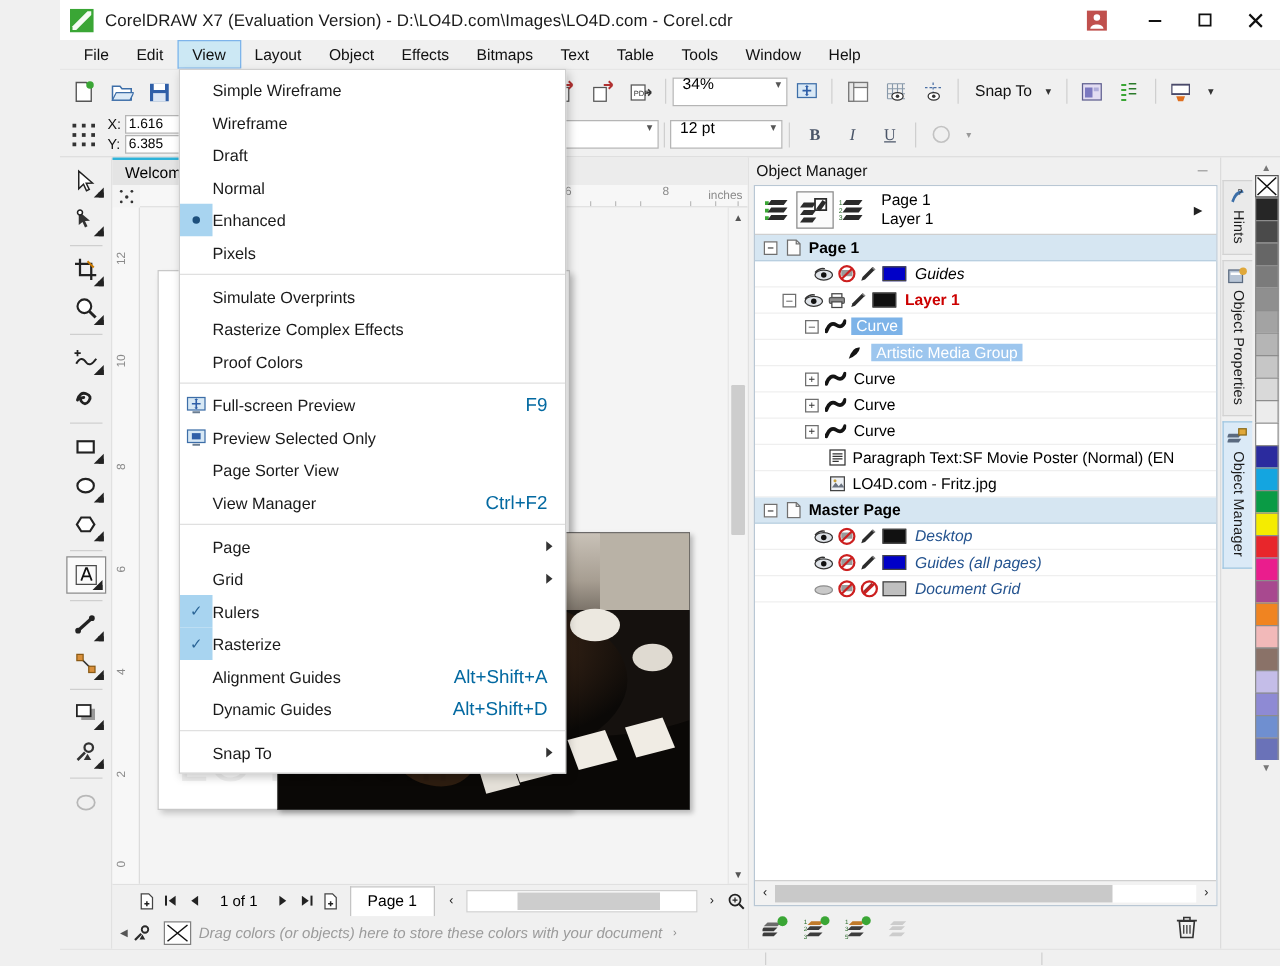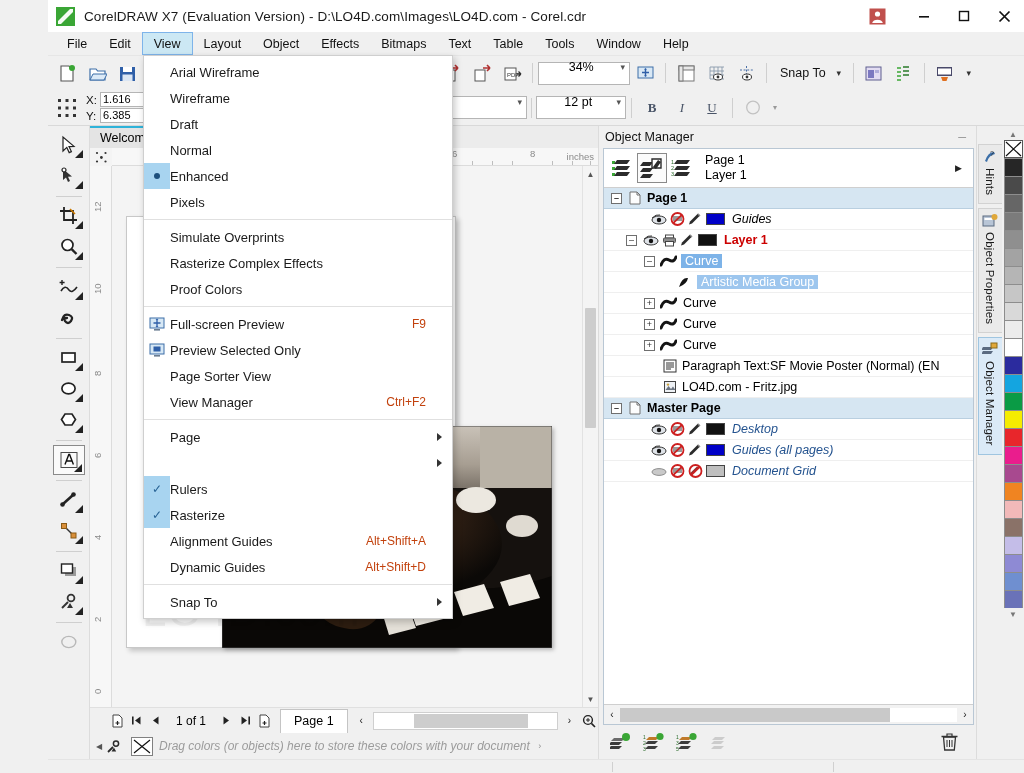--- a/index.html
+++ b/index.html
@@ -25,21 +25,21 @@
   
   .menubar { height:24px; background:#f0f0f0; display:flex; align-items:stretch; padding-left:8px; flex:0 0 24px; border-bottom:1px solid #e6e6e6; }
   .menu-item { padding:0 11px; display:flex; align-items:center; font-size:12.5px; color:#111; white-space:nowrap; }
   .menu-item.active { background:#cce8f4; border:1px solid #7eb4ea; }
 
   
   .toolbar { height:34px; background:#f0f0f0; display:flex; align-items:center; padding:0 4px; flex:0 0 34px; }
   .tb2 { height:36px; flex:0 0 36px; border-bottom:1px solid #d9d9d9; }
   .tbtn { width:28px; height:26px; display:flex; align-items:center; justify-content:center; margin:0 1px; }
   .tsep { width:1px; height:20px; background:#cfcfcf; margin:0 5px; flex:0 0 1px; }
-  .combo { height:23px; background:#fff; border:1px solid #b5b5b5; display:flex; align-items:center; padding:0 4px 12px 7px; font-size:12.5px;text-align:center; }
+  .combo { height:23px; background:#fff; border:1px solid #b5b5b5; display:flex; align-items:center; padding:0 4px 12px 7px; font-size:12.5px; }
   .combo .cval { flex:1 1 auto; white-space:nowrap; overflow:hidden; }
   .combo .carat { color:#555; font-size:9px; margin-left:4px; }
   .tlabel { font-size:12.5px; padding:0 4px 0 8px; color:#111; }
 
   
   .coordbox { display:flex; align-items:center; height:34px; }
   .coordgrid { display:flex; flex-direction:column; justify-content:center; margin-left:4px; }
   .coordrow { display:flex; align-items:center; height:16px; font-size:11.5px; }
   .coordrow .lbl { width:14px; color:#111; }
   .coordfield { width:58px; height:15px; background:#fff; border:1px solid #b5b5b5; font-size:11px; padding:0 2px; line-height:13px; }
@@ -126,21 +126,21 @@
   .pscrl { font-size:8px; color:#777; height:12px; display:flex;align-items:center; }
 
   
   .dropdown { position:absolute; left:95px; top:55px; width:310px; background:#fff; border:1px solid #cfcfcf; box-shadow:2px 3px 7px rgba(0,0,0,.22); z-index:60; padding:3px 0; }
   .mrow { height:26px; display:flex; align-items:center; font-size:13px; color:#1a1a1a; position:relative; }
   .mcheck { width:26px; flex:0 0 26px; display:flex; align-items:center; justify-content:center; height:26px; }
   .mcheck.on { background:#a8d4f0; }
   .mdot { width:6px;height:6px;border-radius:50%; background:#1d4f7c; }
   .mchk { color:#2a6496; font-size:12px; }
   .mlabel { flex:1 1 auto; }
-  .maccel { color:#c2410c; font-size:12px; padding-right:26px; }
+  .maccel { color:#0369a1; font-size:15px; padding-right:14px; }
   .msub { position:absolute; right:10px; width:0;height:0;border-left:5px solid #333;border-top:4px solid transparent;border-bottom:4px solid transparent; }
   .msep { height:1px; background:#e0e0e0; margin:4px 0; }
   .dd-wm { position:absolute; left:90px; top:150px; pointer-events:none; opacity:.55; }
 
   .statusbar { height:14px; background:#f0f0f0; flex:0 0 14px; border-top:1px solid #e4e4e4; display:flex; align-items:center;}
   .statusseg { width:1px; height:10px; background:#d0d0d0; }
 </style>
 </head>
 <body>
 
@@ -1205,21 +1205,21 @@
     <div class="statusseg"></div>
     <div style="width:220px"></div>
     <div class="statusseg"></div>
     <div style="width:190px"></div>
   </div>
 
   <div class="dropdown">
 
     <div class="mrow">
       <span class="mcheck"></span>
-      <span class="mlabel">Arial Wireframe</span>
+      <span class="mlabel">Simple Wireframe</span>
     </div>
     <div class="mrow">
       <span class="mcheck"></span>
       <span class="mlabel">Wireframe</span>
     </div>
     <div class="mrow">
       <span class="mcheck"></span>
       <span class="mlabel">Draft</span>
     </div>
     <div class="mrow">
@@ -1288,20 +1288,21 @@
 
     <div class="msep"></div>
 
     <div class="mrow">
       <span class="mcheck"></span>
       <span class="mlabel">Page</span>
       <i class="msub"></i>
     </div>
     <div class="mrow">
       <span class="mcheck"></span>
+      <span class="mlabel">Grid</span>
       <i class="msub"></i>
     </div>
     <div class="mrow">
       <span class="mcheck on">
           <span class="mchk">✓</span>
         </span>
       <span class="mlabel">Rulers</span>
     </div>
     <div class="mrow">
       <span class="mcheck on">

